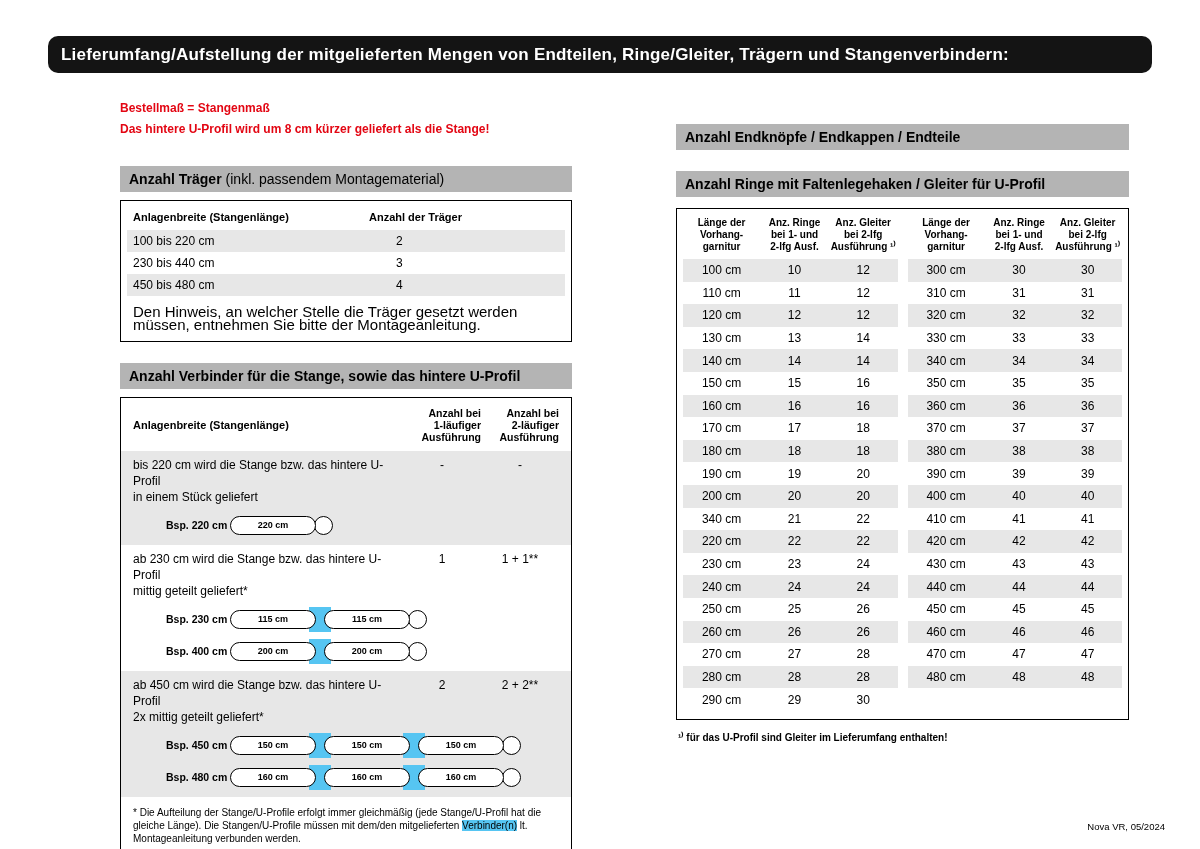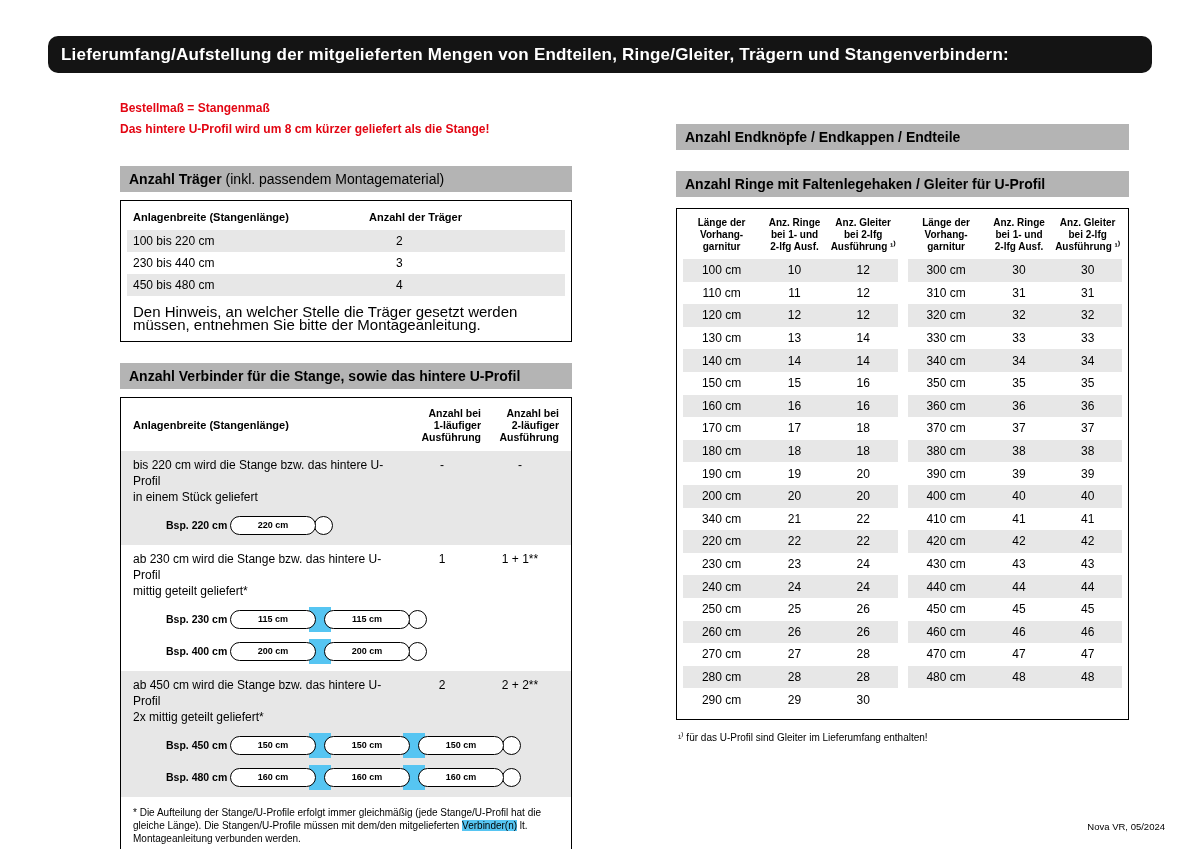--- a/index.html
+++ b/index.html
@@ -80,21 +80,21 @@
   .ringe-table { flex: 1; }
   .r-head { display: flex; align-items: flex-end; font-weight: bold; font-size: 10px; line-height: 12px; padding: 2px 0 6px; text-align: center; }
   .r-head .hc1 { width: 36%; }
   .r-head .hc2 { width: 32%; }
   .r-head .hc3 { width: 32%; }
   .r-row { display: flex; align-items: center; height: 22.6px; font-size: 12px; }
   .r-row:nth-of-type(odd) { background: #e7e7e7; }
   .rc1 { width: 36%; text-align: center; }
   .rc2 { width: 32%; text-align: center; }
   .rc3 { width: 32%; text-align: center; }
-  .r-footnote { font-size: 10px; font-weight: normal; margin: 10px 0 0 2px; }
+  .r-footnote { font-size: 10px; font-weight: bold; margin: 10px 0 0 2px; }
 
   .doc-footer { position: absolute; right: 35px; bottom: 17px; font-size: 9.5px; }
 </style>
 </head>
 <body>
 
 <div class="page">
 
   <header class="title-bar">
     <h1>Lieferumfang/Aufstellung der mitgelieferten Mengen von Endteilen, Ringe/Gleiter, Trägern und Stangenverbindern:</h1>

